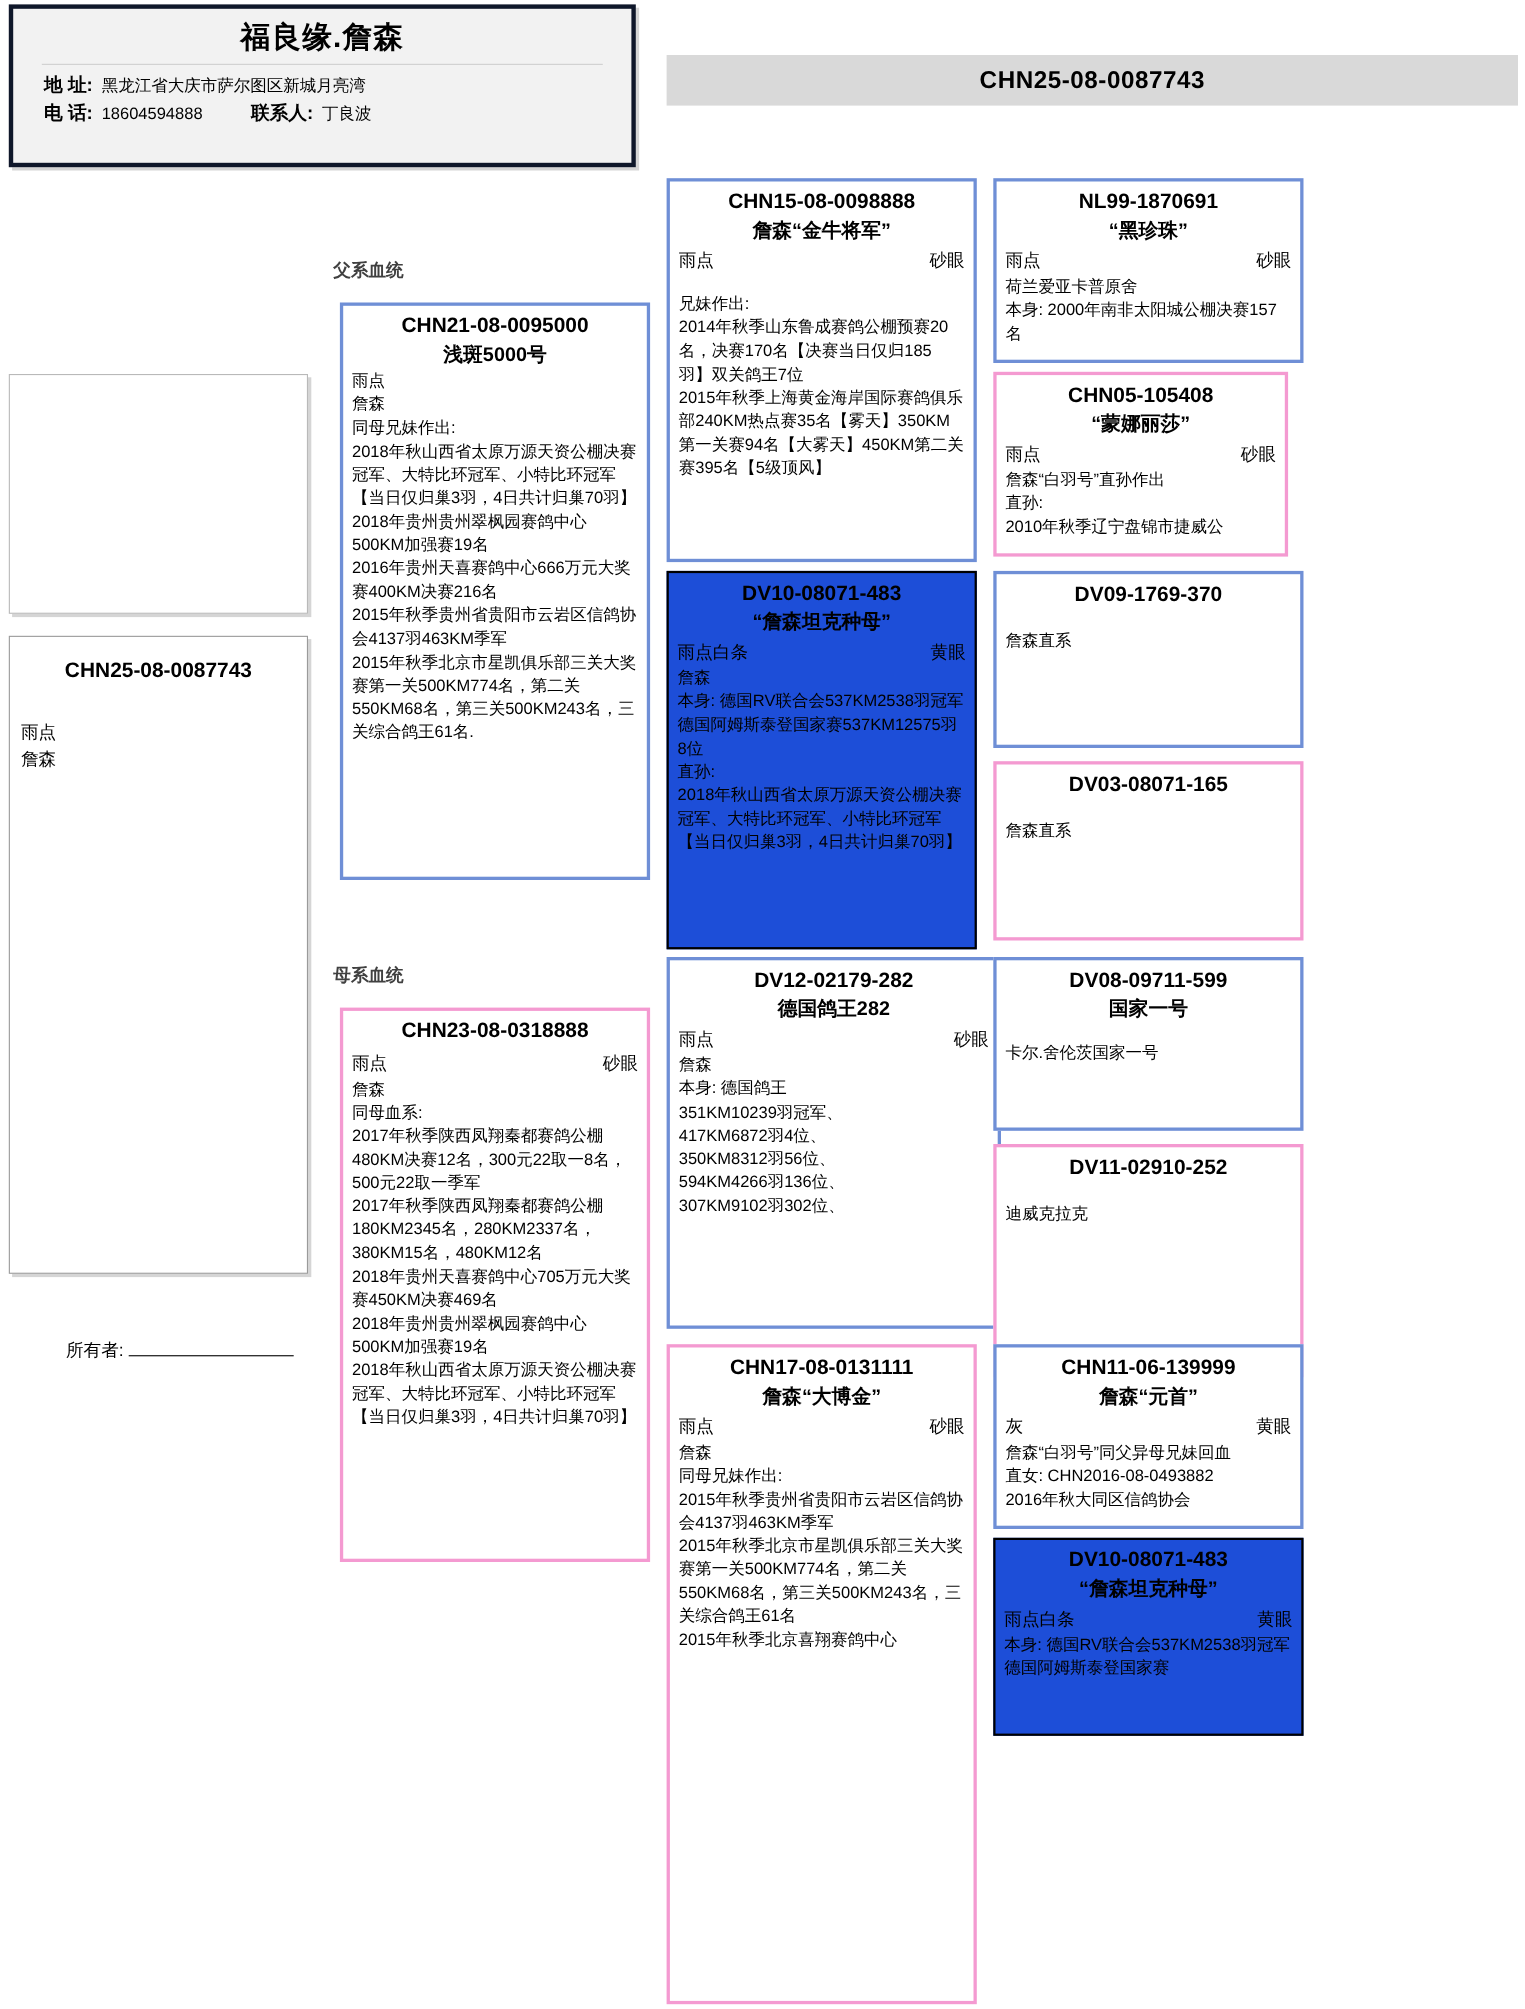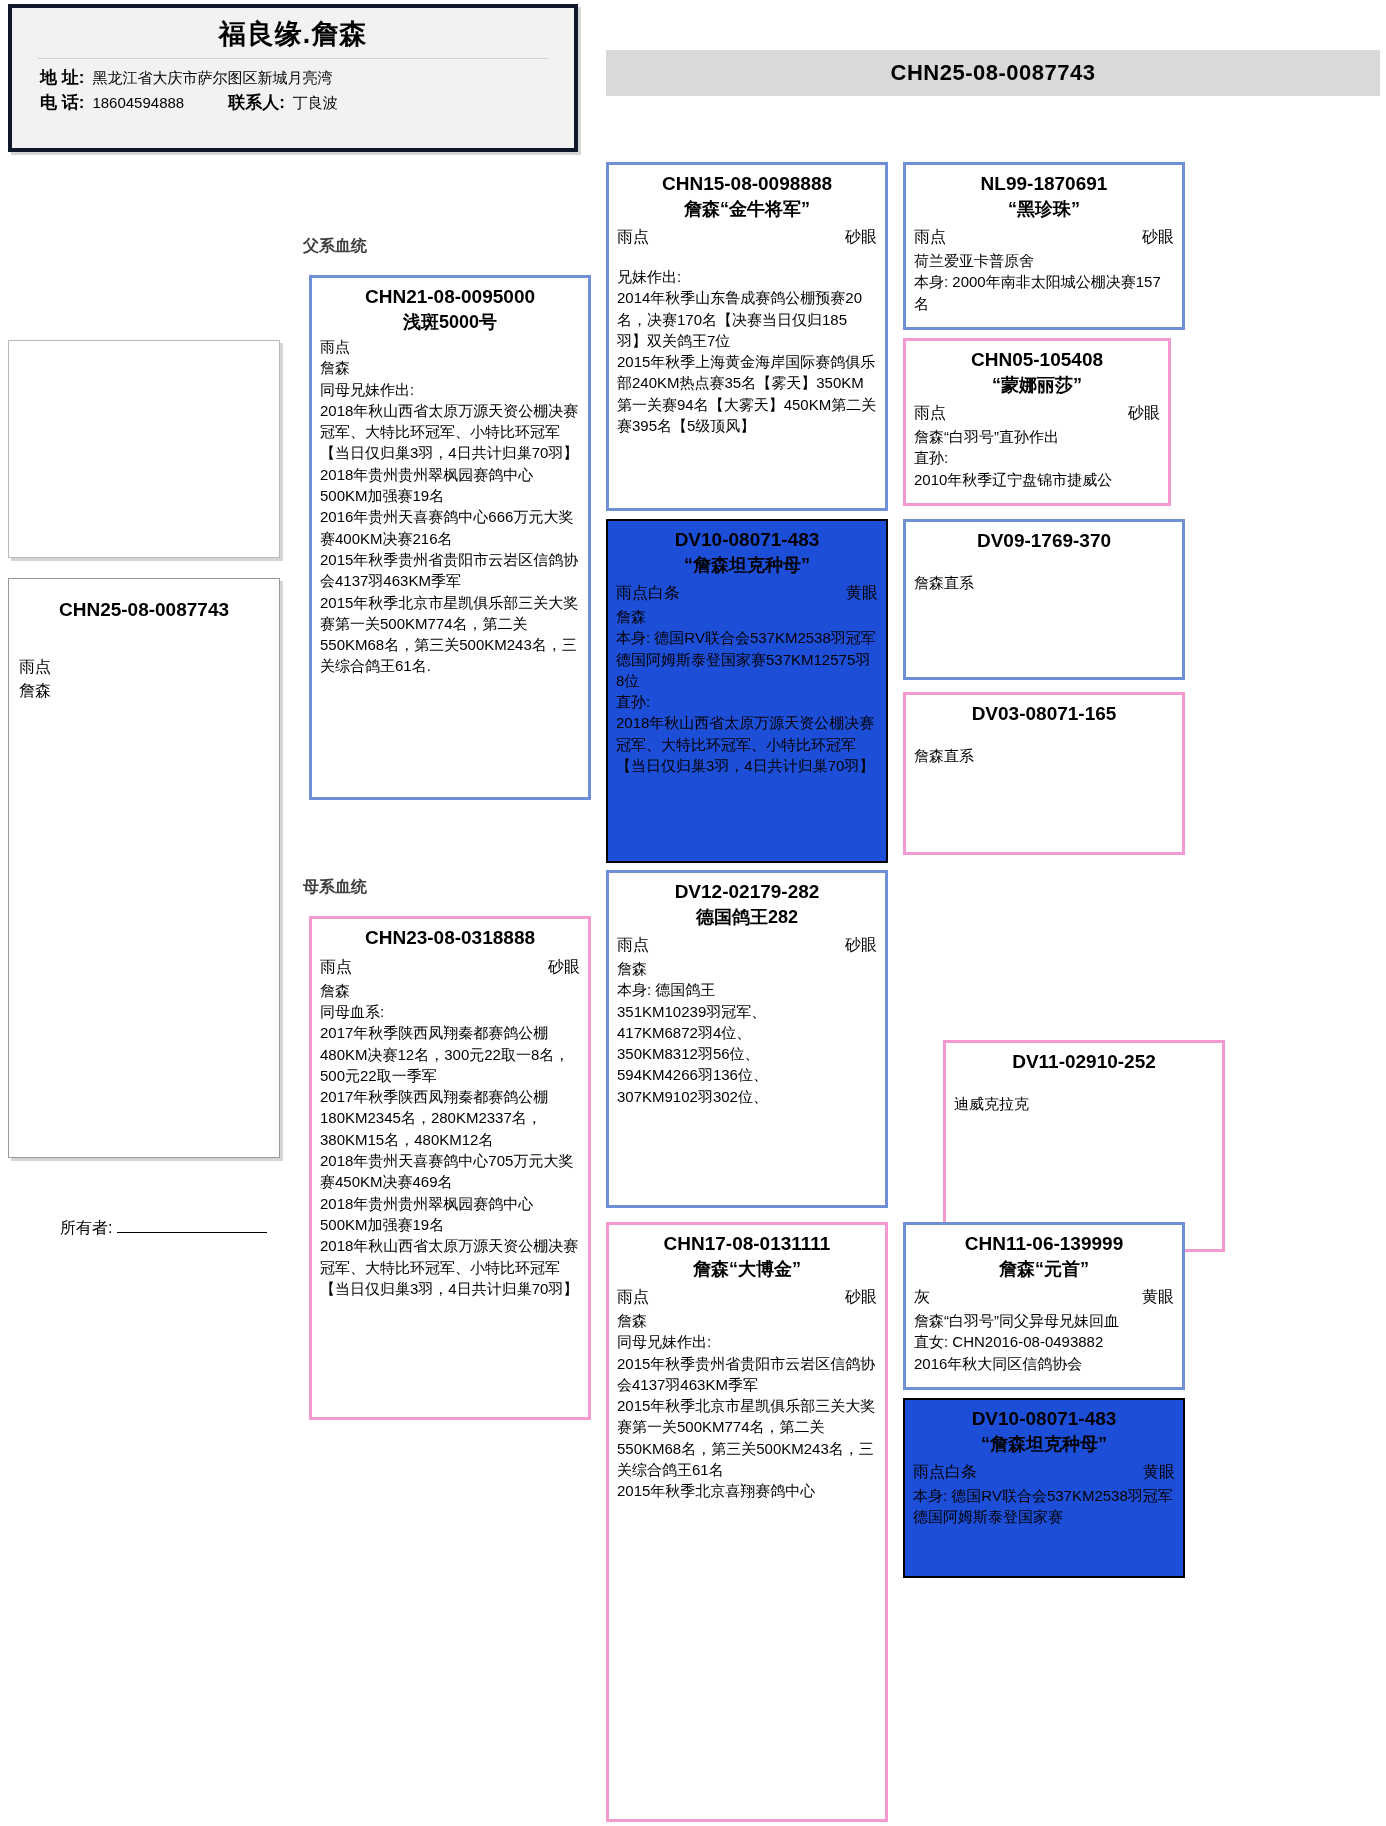--- a/index.html
+++ b/index.html
@@ -264,21 +264,21 @@
       <span>雨点白条</span>
       <span>黄眼</span>
     </div>
     <div class="txt">詹森
 本身: 德国RV联合会537KM2538羽冠军
 德国阿姆斯泰登国家赛537KM12575羽8位
 直孙:
 2018年秋山西省太原万源天资公棚决赛冠军、大特比环冠军、小特比环冠军【当日仅归巢3羽，4日共计归巢70羽】</div>
   </div>
 
-  <div class="pbox blue" style="left:606px; top:870px; width:282px; height:338px;">
+  <div class="pbox blue" style="left:606px; top:870px; width:304px; height:338px;">
     <div class="ring">DV12-02179-282</div>
     <div class="name">德国鸽王282</div>
     <div class="traits">
       <span>雨点</span>
       <span>砂眼</span>
     </div>
     <div class="txt">詹森
 本身: 德国鸽王
 351KM10239羽冠军、
 417KM6872羽4位、
@@ -327,22 +327,27 @@
   <div class="pbox blue" style="left:903px; top:519px; width:282px; height:161px;">
     <div class="ring">DV09-1769-370</div>
     <div class="txt gap">詹森直系</div>
   </div>
 
   <div class="pbox pink" style="left:903px; top:692px; width:282px; height:163px;">
     <div class="ring">DV03-08071-165</div>
     <div class="txt gap">詹森直系</div>
   </div>
 
-
-  <div class="pbox pink" style="left:903px; top:1040px; width:282px; height:212px;margin-left:40px;">
+  <div class="pbox blue" style="left:903px; top:870px; width:282px; height:158px;">
+    <div class="ring">DV08-09711-599</div>
+    <div class="name">国家一号</div>
+    <div class="txt gap">卡尔.舍伦茨国家一号</div>
+  </div>
+
+  <div class="pbox pink" style="left:903px; top:1040px; width:282px; height:212px;">
     <div class="ring">DV11-02910-252</div>
     <div class="txt gap">迪威克拉克</div>
   </div>
 
   <div class="pbox blue" style="left:903px; top:1222px; width:282px; height:168px;">
     <div class="ring">CHN11-06-139999</div>
     <div class="name">詹森“元首”</div>
     <div class="traits">
       <span>灰</span>
       <span>黄眼</span>

